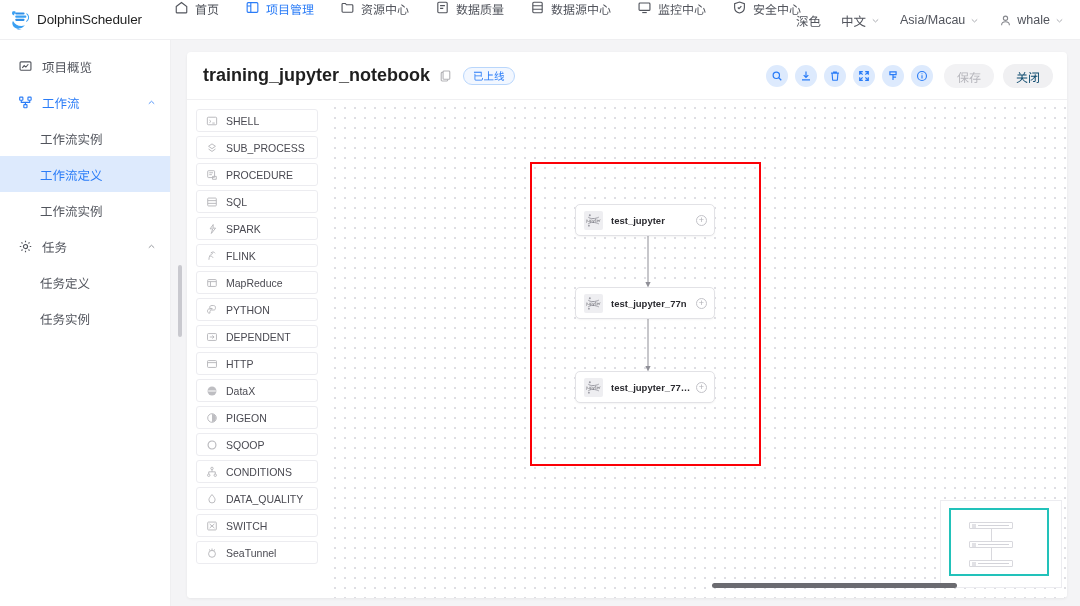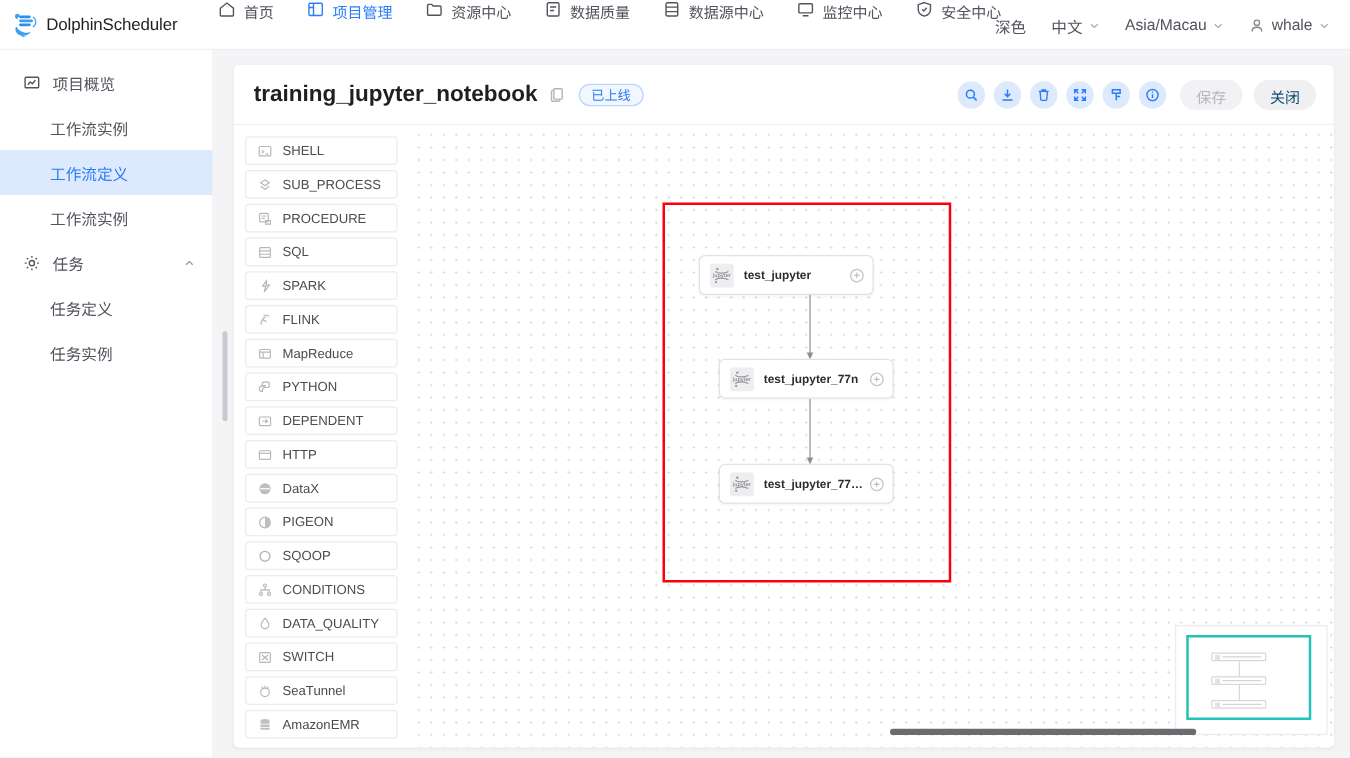--- a/index.html
+++ b/index.html
@@ -322,20 +322,32 @@
   <div class="sidebar">
 
     <div class="side-item">
       <svg class="sic" viewBox="0 0 16 16" fill="none" stroke="#51545c" stroke-width="1.2">
         <rect x="2.2" y="3" width="11.6" height="9" rx="1"></rect>
         <path d="M4.6 9.4 6.6 7l1.8 1.6 2.6-3"></path>
       </svg>
       <span>项目概览</span>
     </div>
 
+    <div class="side-item active-group">
+      <svg class="sic" viewBox="0 0 16 16" fill="none" stroke="#2a7cf7" stroke-width="1.2">
+        <rect x="1.8" y="2.2" width="3.4" height="3.4" rx=".6"></rect>
+        <rect x="10.6" y="2.2" width="3.4" height="3.4" rx=".6"></rect>
+        <rect x="6.2" y="10.2" width="3.4" height="3.4" rx=".6"></rect>
+        <path d="M3.5 5.6v2.3h9v-2.3M7.9 7.9v2.3"></path>
+      </svg>
+      <span>工作流</span>
+      <svg class="chev" viewBox="0 0 10 10" fill="none" stroke="#2a7cf7" stroke-width="1.1">
+        <path d="M2 6.4 5 3.6 8 6.4"></path>
+      </svg>
+    </div>
 
     <div class="side-sub">
       <span>工作流实例</span>
     </div>
 
     <div class="side-sub selected">
       <span>工作流定义</span>
     </div>
 
     <div class="side-sub">
@@ -553,46 +565,37 @@
         </div>
 
         <div class="pal-item">
           <svg class="pic" viewBox="0 0 14 14" fill="none" stroke="#7c7c84" stroke-width="1.1">
             <circle cx="7" cy="8" r="4"></circle>
               <path d="M7 4V1.8M5 4.6 4 2.8M9 4.6 10 2.8"></path>
           </svg>
           <span>SeaTunnel</span>
         </div>
 
-        <div class="pal-item">
-          <svg class="pic" viewBox="0 0 14 14">
-            <ellipse cx="7" cy="3" rx="4.2" ry="1.5" fill="#8a8a92"></ellipse>
-            <rect x="2.8" y="3.6" width="8.4" height="2.2" fill="#8a8a92"></rect>
-            <rect x="2.8" y="6.6" width="8.4" height="2.2" fill="#8a8a92"></rect>
-            <rect x="2.8" y="9.6" width="8.4" height="1.8" fill="#8a8a92"></rect>
-          </svg>
-          <span>AmazonEMR</span>
-        </div>
       </div>
 
       <div class="canvas">
 
         <div class="annot-rect"></div>
 
         <svg class="edge" style="left:316px; top:136px; width:10px; height:53px;" viewBox="0 0 10 53">
           <path d="M5 0 V47" stroke="#8f8f97" stroke-width="1" fill="none"></path>
           <path d="M2.4 46 L5 51.5 L7.6 46 Z" fill="#8f8f97"></path>
         </svg>
 
         <svg class="edge" style="left:316px; top:219px; width:10px; height:54px;" viewBox="0 0 10 54">
           <path d="M5 0 V48" stroke="#8f8f97" stroke-width="1" fill="none"></path>
           <path d="M2.4 47 L5 52.5 L7.6 47 Z" fill="#8f8f97"></path>
         </svg>
 
-        <div class="node" style="left:232px; top:104px;">
+        <div class="node" style="left:248px; top:104px;">
           <span class="node-ic">
             <svg viewBox="0 0 16 16">
               <circle cx="4.1" cy="2.3" r="1.05" fill="#9a9aa2"></circle>
               <path d="M2.4 4.4c1.6 2 8 2 11.2 0" stroke="#9a9aa2" stroke-width="1.05" fill="none"></path>
               <path d="M2.4 11.6c1.6-2 8-2 11.2 0" stroke="#9a9aa2" stroke-width="1.05" fill="none"></path>
               <text x="8" y="9.4" font-size="4.4" text-anchor="middle" fill="#66666e" font-family="DejaVu Sans, sans-serif">jupyter</text>
               <circle cx="3.1" cy="13.5" r="1" fill="#9a9aa2"></circle>
             </svg>
           </span>
           <span class="node-label">test_jupyter</span>

